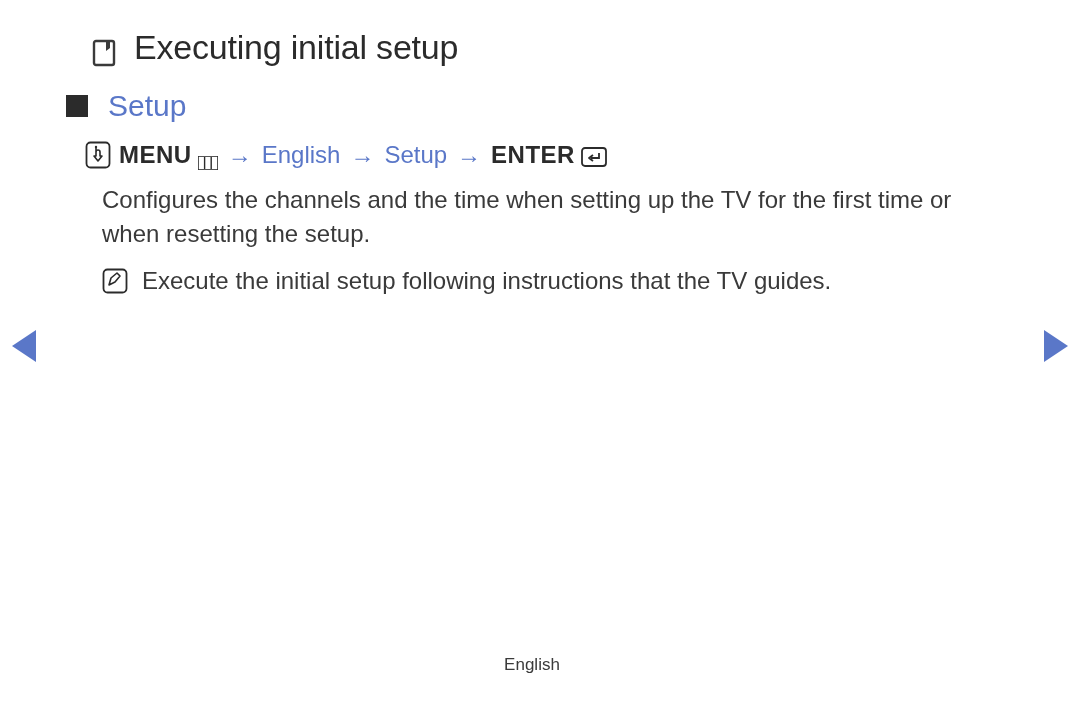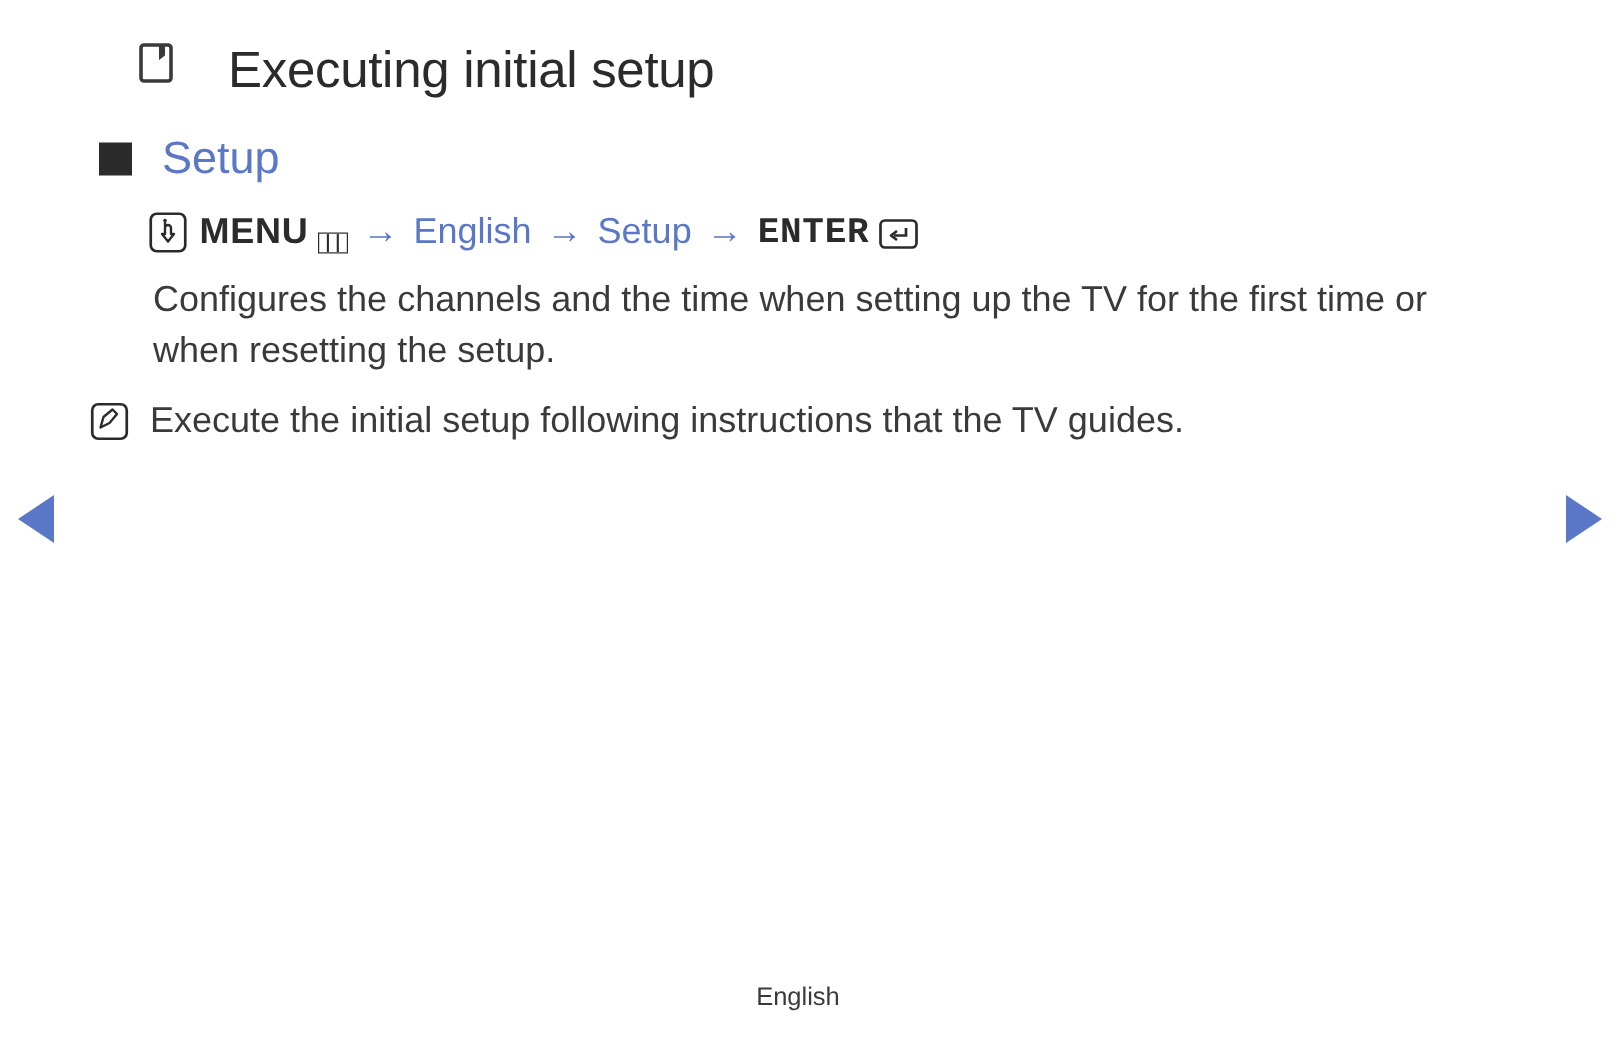--- a/index.html
+++ b/index.html
@@ -13,22 +13,22 @@
       background: #ffffff;
       font-family: Arial, Helvetica, sans-serif;
       position: relative;
       overflow: hidden;
     }
     .page-content {
       padding: 28px 60px 0 60px;
     }
     .title-row {
       display: flex;
-      align-items: flex-start;
-      gap: 36px;
+      align-items: flex-end;
+      gap: 18px;
       margin-bottom: 22px;
       padding-left: 32px;
     }
     .bookmark-icon {
       width: 24px;
       height: 28px;
       flex-shrink: 0;
     }
     .page-title {
       font-size: 34px;
@@ -51,21 +51,21 @@
     }
     .section-title {
       font-size: 30px;
       font-weight: 500;
       color: #5a77c8;
     }
     .breadcrumb-row {
       display: flex;
       align-items: center;
       gap: 8px;
-      margin-left: 39px;
+      margin-left: 25px;
       margin-bottom: 14px;
       font-size: 24px;
     }
     .hand-icon {
       width: 26px;
       height: 28px;
       flex-shrink: 0;
     }
     .bc-menu {
       font-weight: 700;
@@ -85,21 +85,20 @@
       padding: 0 2px;
     }
     .bc-link {
       color: #5a77c8;
       font-weight: 400;
     }
     .bc-enter {
       font-weight: 700;
       color: #2b2b2b;
       letter-spacing: 0.5px;
-      font-family: Liberation Mono, monospace;
     }
     .enter-icon {
       width: 26px;
       height: 20px;
       margin-left: -2px;
       display: inline-block;
       vertical-align: middle;
     }
     .body-para {
       font-size: 24px;
@@ -107,20 +106,21 @@
       line-height: 1.4;
       margin-left: 42px;
       margin-right: 20px;
       margin-bottom: 14px;
       font-weight: 400;
     }
     .note-row {
       display: flex;
       align-items: flex-start;
       gap: 14px;
+      margin-left: 42px;
       margin-right: 20px;
     }
     .note-icon {
       width: 26px;
       height: 26px;
       flex-shrink: 0;
       margin-top: 4px;
     }
     .note-text {
       font-size: 24px;

